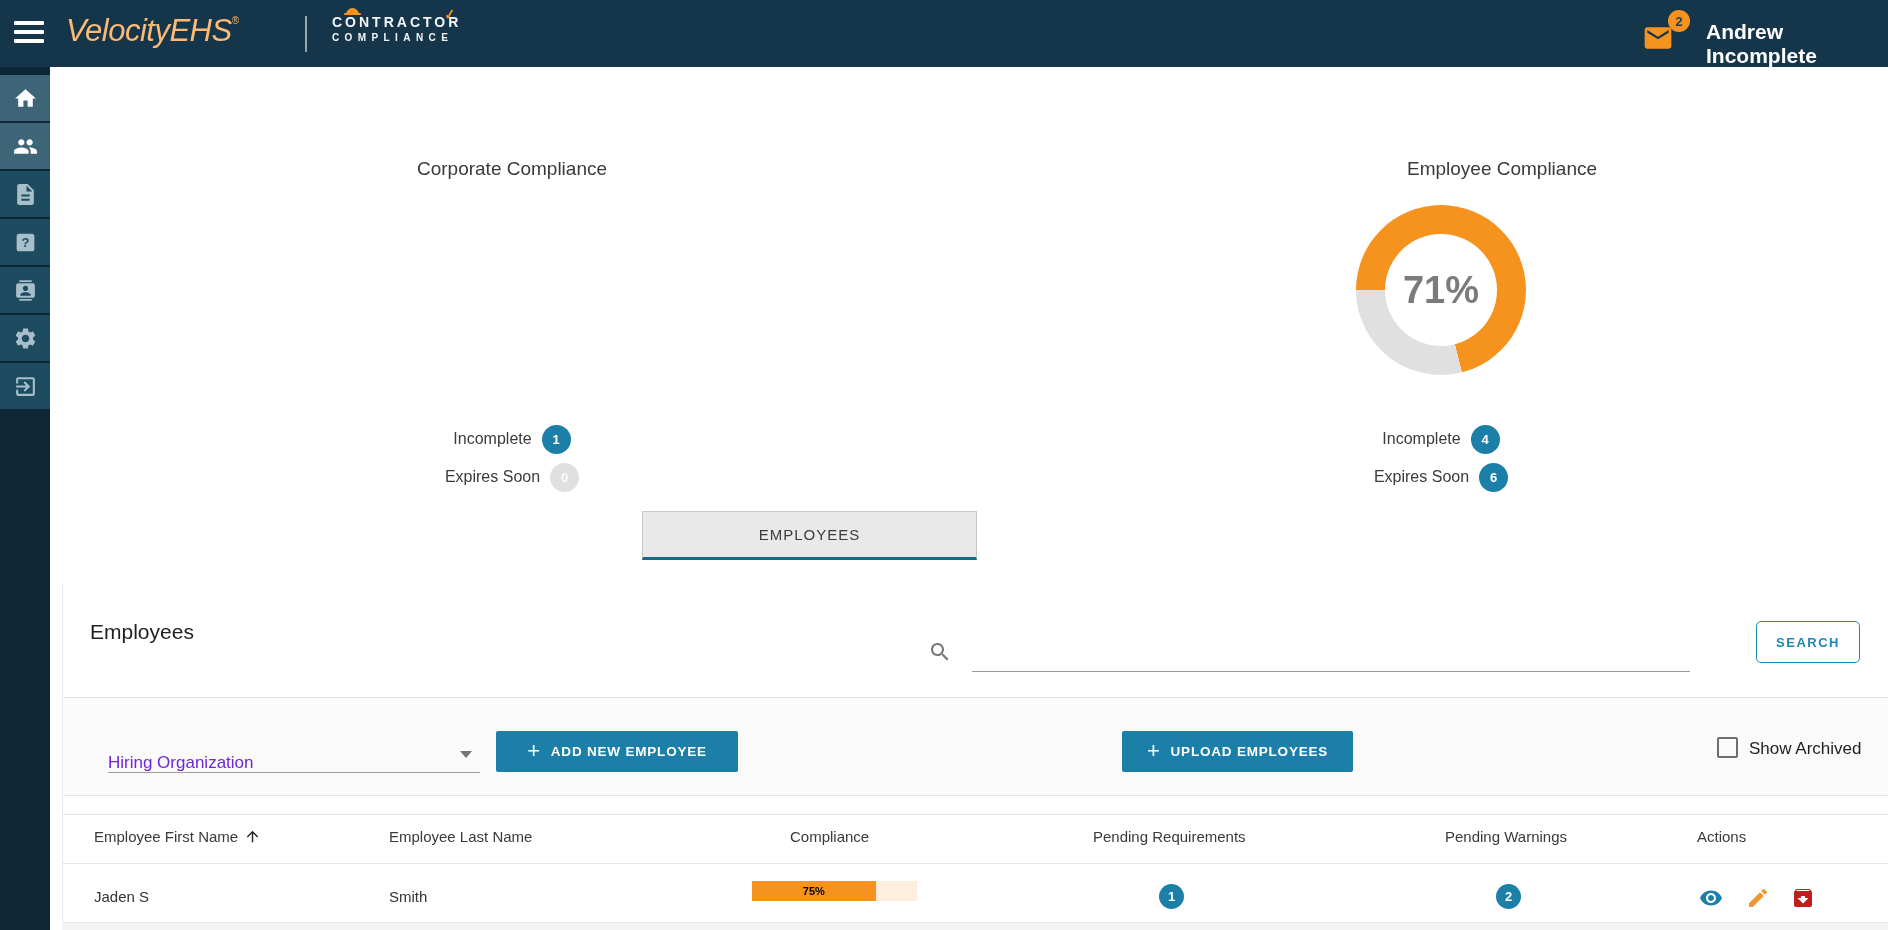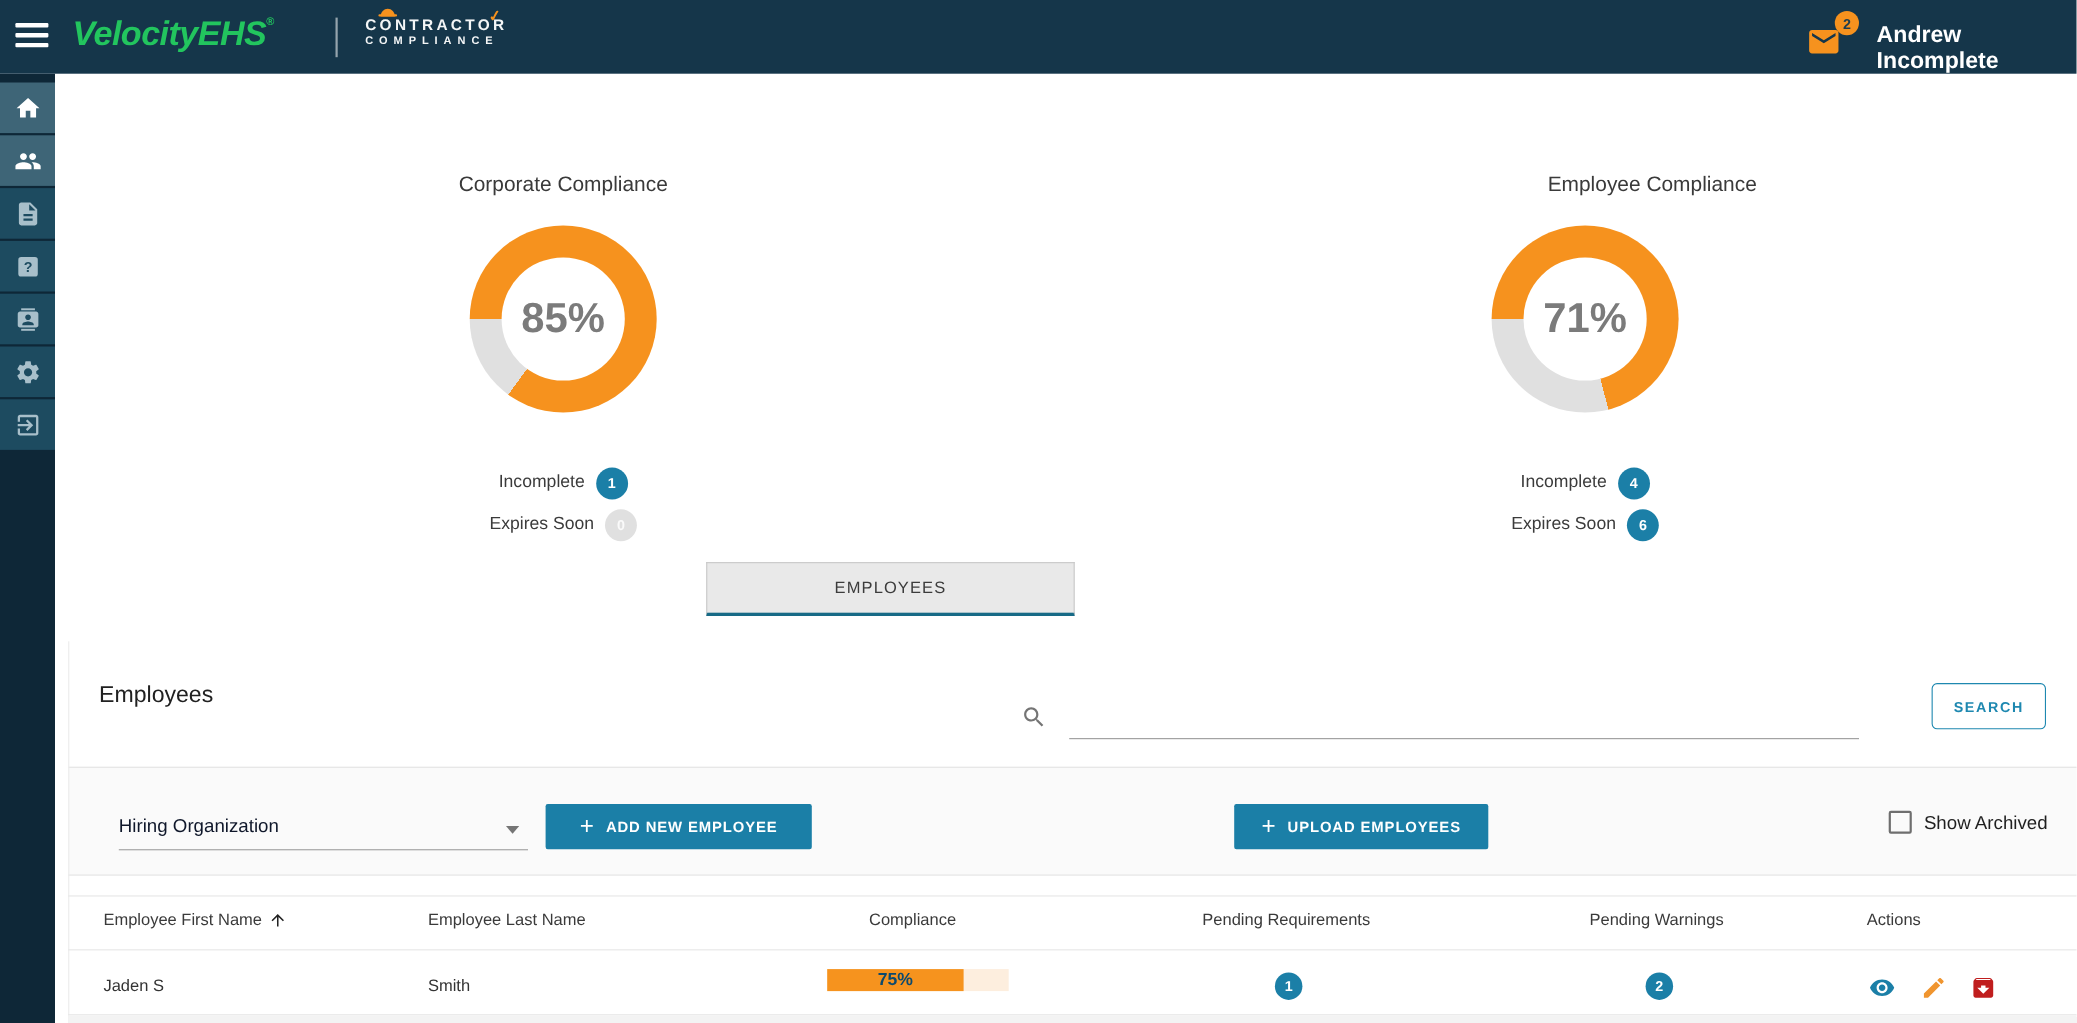--- a/index.html
+++ b/index.html
@@ -4,21 +4,21 @@
 <style>
   * { margin:0; padding:0; box-sizing:border-box; }
   html,body { width:1888px; height:930px; overflow:hidden; background:#fff;
     font-family:"Liberation Sans", sans-serif; }
   .screen { position:relative; width:1888px; height:930px; background:#fff; overflow:hidden; }
 
   
   .topbar { position:absolute; left:0; top:0; width:1888px; height:67px; background:#15364a; z-index:5; }
   .hamburger { position:absolute; left:14px; top:21px; width:30px; height:24px; cursor:pointer; }
   .hamburger span { display:block; width:30px; height:4px; background:#fff; margin-bottom:5px; border-radius:1px; }
-  .brand { position:absolute; left:66px; top:13px; color:#22c55e; font-size:31px; font-weight:700; font-style:italic; letter-spacing:-0.5px; }
+  .brand { position:absolute; left:66px; top:13px; color:#fdba74; font-size:31px; font-weight:400; font-style:italic; letter-spacing:-0.5px; }
   .brand sup { font-size:10px; font-style:normal; vertical-align:top; position:relative; top:2px; }
   .brand-divider { position:absolute; left:305px; top:16px; width:2px; height:36px; background:rgba(255,255,255,0.55); }
   .product { position:absolute; left:332px; top:14px; color:#f4f6f7; }
   .product .l1 { position:relative; font-size:14px; font-weight:700; letter-spacing:3px; }
   .product .l2 { font-size:10px; font-weight:600; letter-spacing:5.4px; margin-top:2px; }
   .hardhat { position:absolute; left:14px; top:-6px; width:13px; height:7px; background:#f6921e; border-radius:7px 7px 0 0; }
   .hardhat::after { content:""; position:absolute; left:-2px; top:5px; width:17px; height:2px; background:#f6921e; border-radius:1px; }
   .o-check { position:absolute; left:112px; top:-8px; color:#f6921e; font-size:14px; font-weight:700; transform:rotate(-8deg); }
   .notif { position:absolute; left:1642px; top:16px; width:44px; height:40px; cursor:pointer; }
   .notif svg { position:absolute; left:0; top:6px; }
@@ -58,21 +58,21 @@
   .search-input { position:absolute; left:972px; top:636px; width:718px; height:36px; border:none; outline:none;
     border-bottom:1px solid #9a9a9a; background:transparent; font-size:16px; color:#333; }
   .search-btn { position:absolute; left:1756px; top:621px; width:104px; height:42px; background:#fff;
     border:1px solid #1e88b0; border-radius:5px; color:#1e88b0; font-size:13px; font-weight:700;
     letter-spacing:1.5px; cursor:pointer; font-family:"Liberation Sans", sans-serif; }
 
   
   .band { position:absolute; left:62px; top:697px; width:1826px; height:99px; background:#fafafa;
     border-top:1px solid #e3e3e3; border-bottom:1px solid #e3e3e3; }
   .select { position:absolute; left:108px; top:736px; width:372px; height:37px; border-bottom:1px solid #9e9e9e; cursor:pointer; }
-  .select .ph { position:absolute; left:0; top:5px; font-size:17px; color:#0f172a; }
+  .select .ph { position:absolute; left:0; top:17px; font-size:17px; color:#6d28d9; }
   .caret { position:absolute; right:8px; top:15px; width:0; height:0;
     border-left:6px solid transparent; border-right:6px solid transparent; border-top:7px solid #757575; }
   .btn { position:absolute; height:41px; background:#1b7fa7; color:#fff; border:none; border-radius:2px;
     font-size:13.5px; font-weight:700; letter-spacing:0.8px; cursor:pointer;
     display:flex; align-items:center; justify-content:center; gap:10px; font-family:"Liberation Sans", sans-serif; }
   .btn .plus { font-size:22px; font-weight:400; line-height:1; position:relative; top:-1px; }
   .highlight-wrap { position:absolute; left:747px; top:725px; width:352px; height:53px;
     border:4px solid #e53026; background:#fff; padding:3px; }
   .highlight-wrap .btn { position:relative; left:0; top:0; width:100%; height:100%; }
   .checkbox { position:absolute; left:1717px; top:737px; width:21px; height:21px; border:2px solid #6e6e6e;
@@ -80,21 +80,21 @@
   .checkbox-label { position:absolute; left:1749px; top:739px; font-size:17px; color:#1f1f1f; cursor:pointer; }
 
   
   .hairline { position:absolute; left:62px; width:1826px; height:1px; background:#e6e6e6; }
   .vline { position:absolute; left:62px; top:583px; width:1px; height:347px; background:#ececec; }
   .th { position:absolute; top:828px; font-size:15px; color:#3a3a3a; display:flex; align-items:center; gap:6px; }
   .td { position:absolute; top:888px; font-size:15px; color:#333; }
   .sort-arrow svg { display:block; }
   .bar { position:absolute; left:752px; top:881px; width:165px; height:20px; background:#fdeede; }
   .bar-fill { height:100%; background:#f6931e; display:flex; align-items:center; justify-content:center; }
-  .bar-fill span { font-size:16px; font-weight:600; color:#0c4a6e; }
+  .bar-fill span { font-size:11px; font-weight:600; color:#000000; }
   .cell-badge { position:absolute; top:884px; width:25px; height:25px; border-radius:50%; background:#1b7fa7;
     color:#fff; font-size:13px; font-weight:700; display:flex; align-items:center; justify-content:center; }
   .action-icon { position:absolute; top:886px; width:24px; height:24px; cursor:pointer; }
   .footer-strip { position:absolute; left:62px; top:923px; width:1826px; height:7px; background:#f3f3f3; }
 </style>
 </head>
 <body>
 
 <div class="screen">
 
@@ -160,25 +160,20 @@
     <div class="tile" style="top:296px">
       <svg viewBox="0 0 24 24" fill="currentColor">
           <path d="M10.09 15.59 11.5 17l5-5-5-5-1.41 1.41L12.67 11H3v2h9.67l-2.58 2.59zM19 3H5c-1.11 0-2 .9-2 2v4h2V5h14v14H5v-4H3v4c0 1.1.89 2 2 2h14c1.1 0 2-.9 2-2V5c0-1.1-.9-2-2-2z"></path>
         </svg>
     </div>
   </div>
 
   <div class="chart-title" style="left:362px">Corporate Compliance</div>
   <div class="chart-title" style="left:1352px">Employee Compliance</div>
 
-  <div class="donut" style="left: 427px; background: conic-gradient(from 270deg, rgb(246, 146, 30) 0deg, rgb(246, 146, 30) 85%, rgb(224, 224, 224) 85%, rgb(224, 224, 224) 100%);">
-    <div class="donut-hole">
-        <span class="donut-label">85%</span>
-      </div>
-  </div>
   <div class="donut" style="left: 1356px; background: conic-gradient(from 270deg, rgb(246, 146, 30) 0deg, rgb(246, 146, 30) 71%, rgb(224, 224, 224) 71%, rgb(224, 224, 224) 100%);">
     <div class="donut-hole">
         <span class="donut-label">71%</span>
       </div>
   </div>
 
   <div class="badge-row" style="left:392px; top:424px">
     <span class="lbl">Incomplete</span>
     <span class="count-badge">1</span>
   </div>

